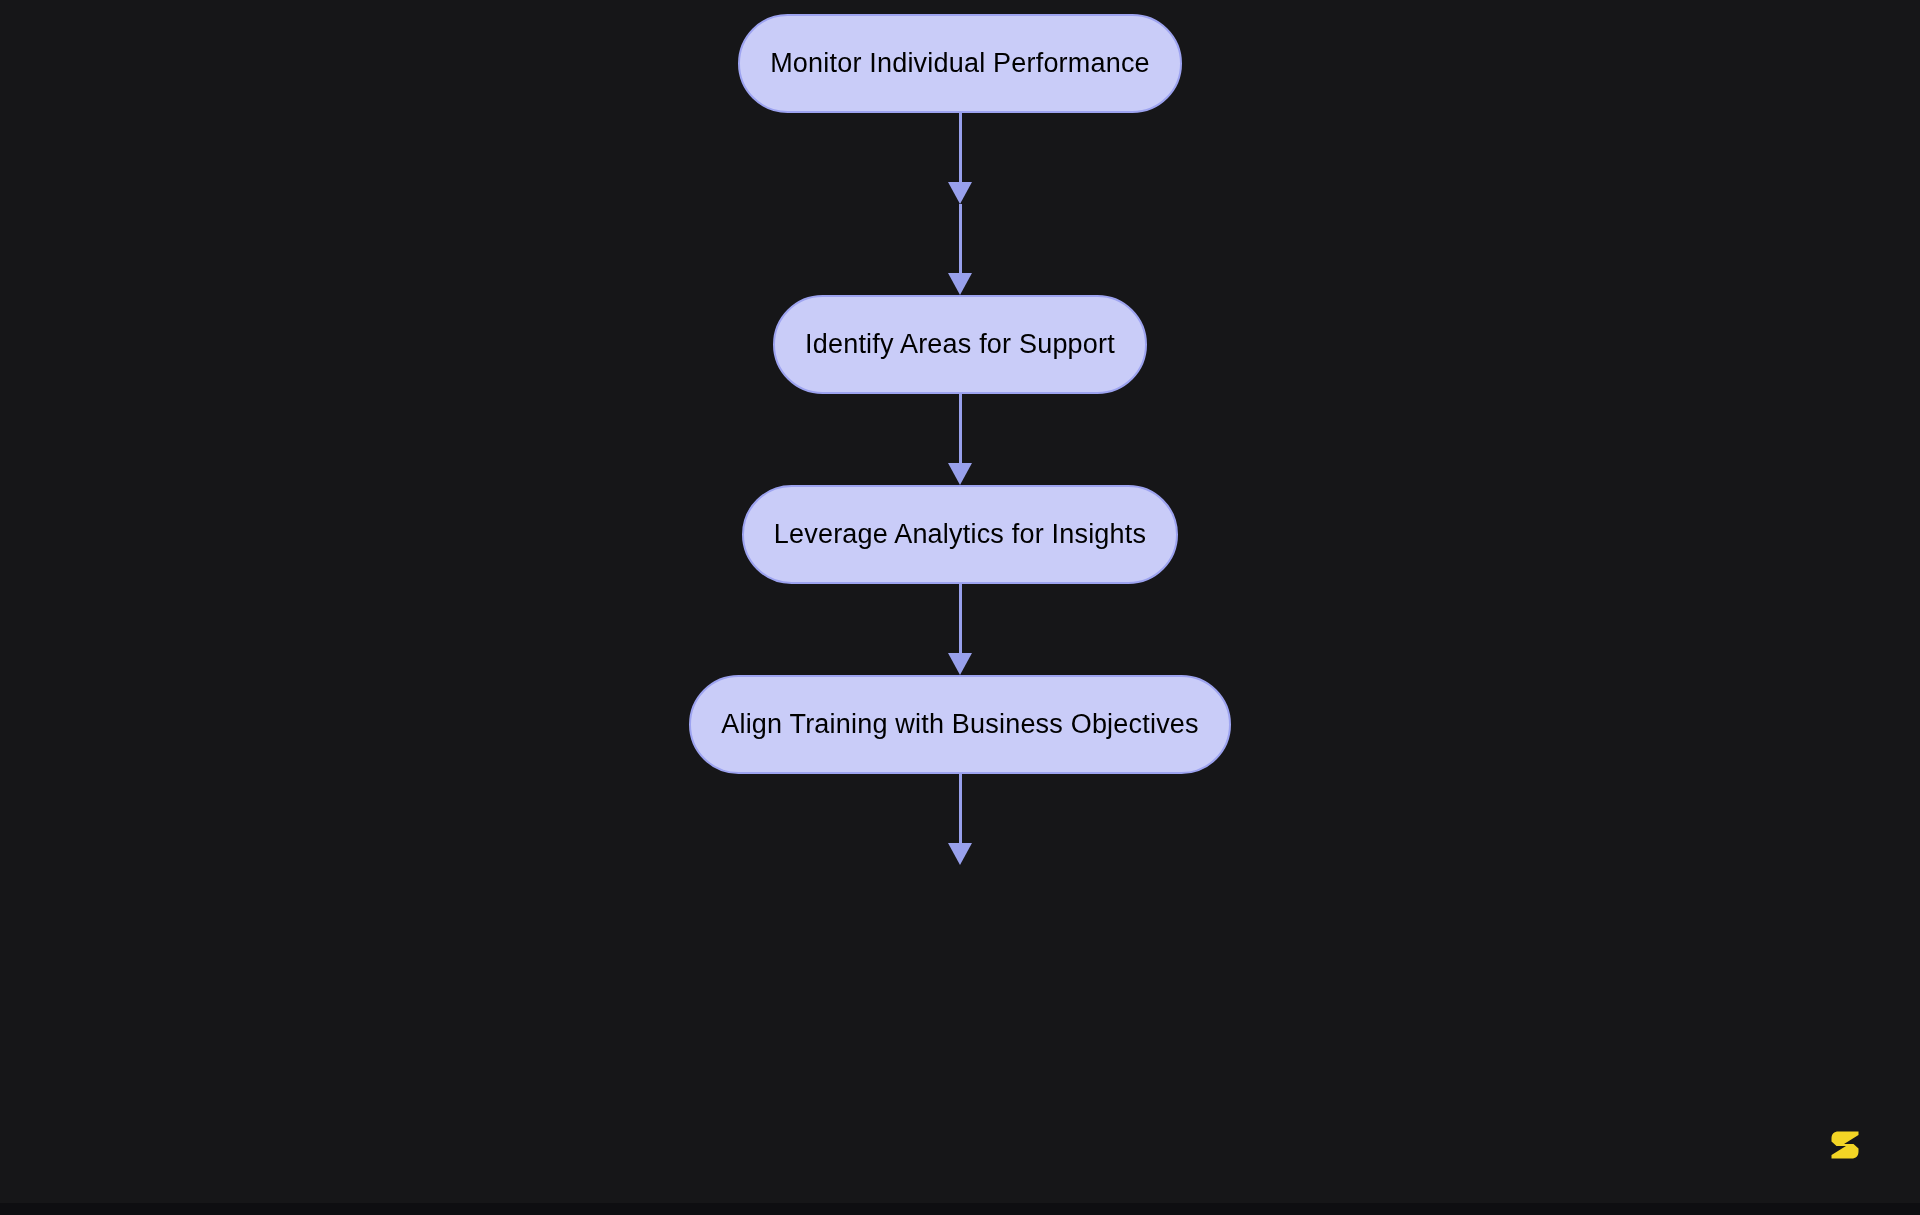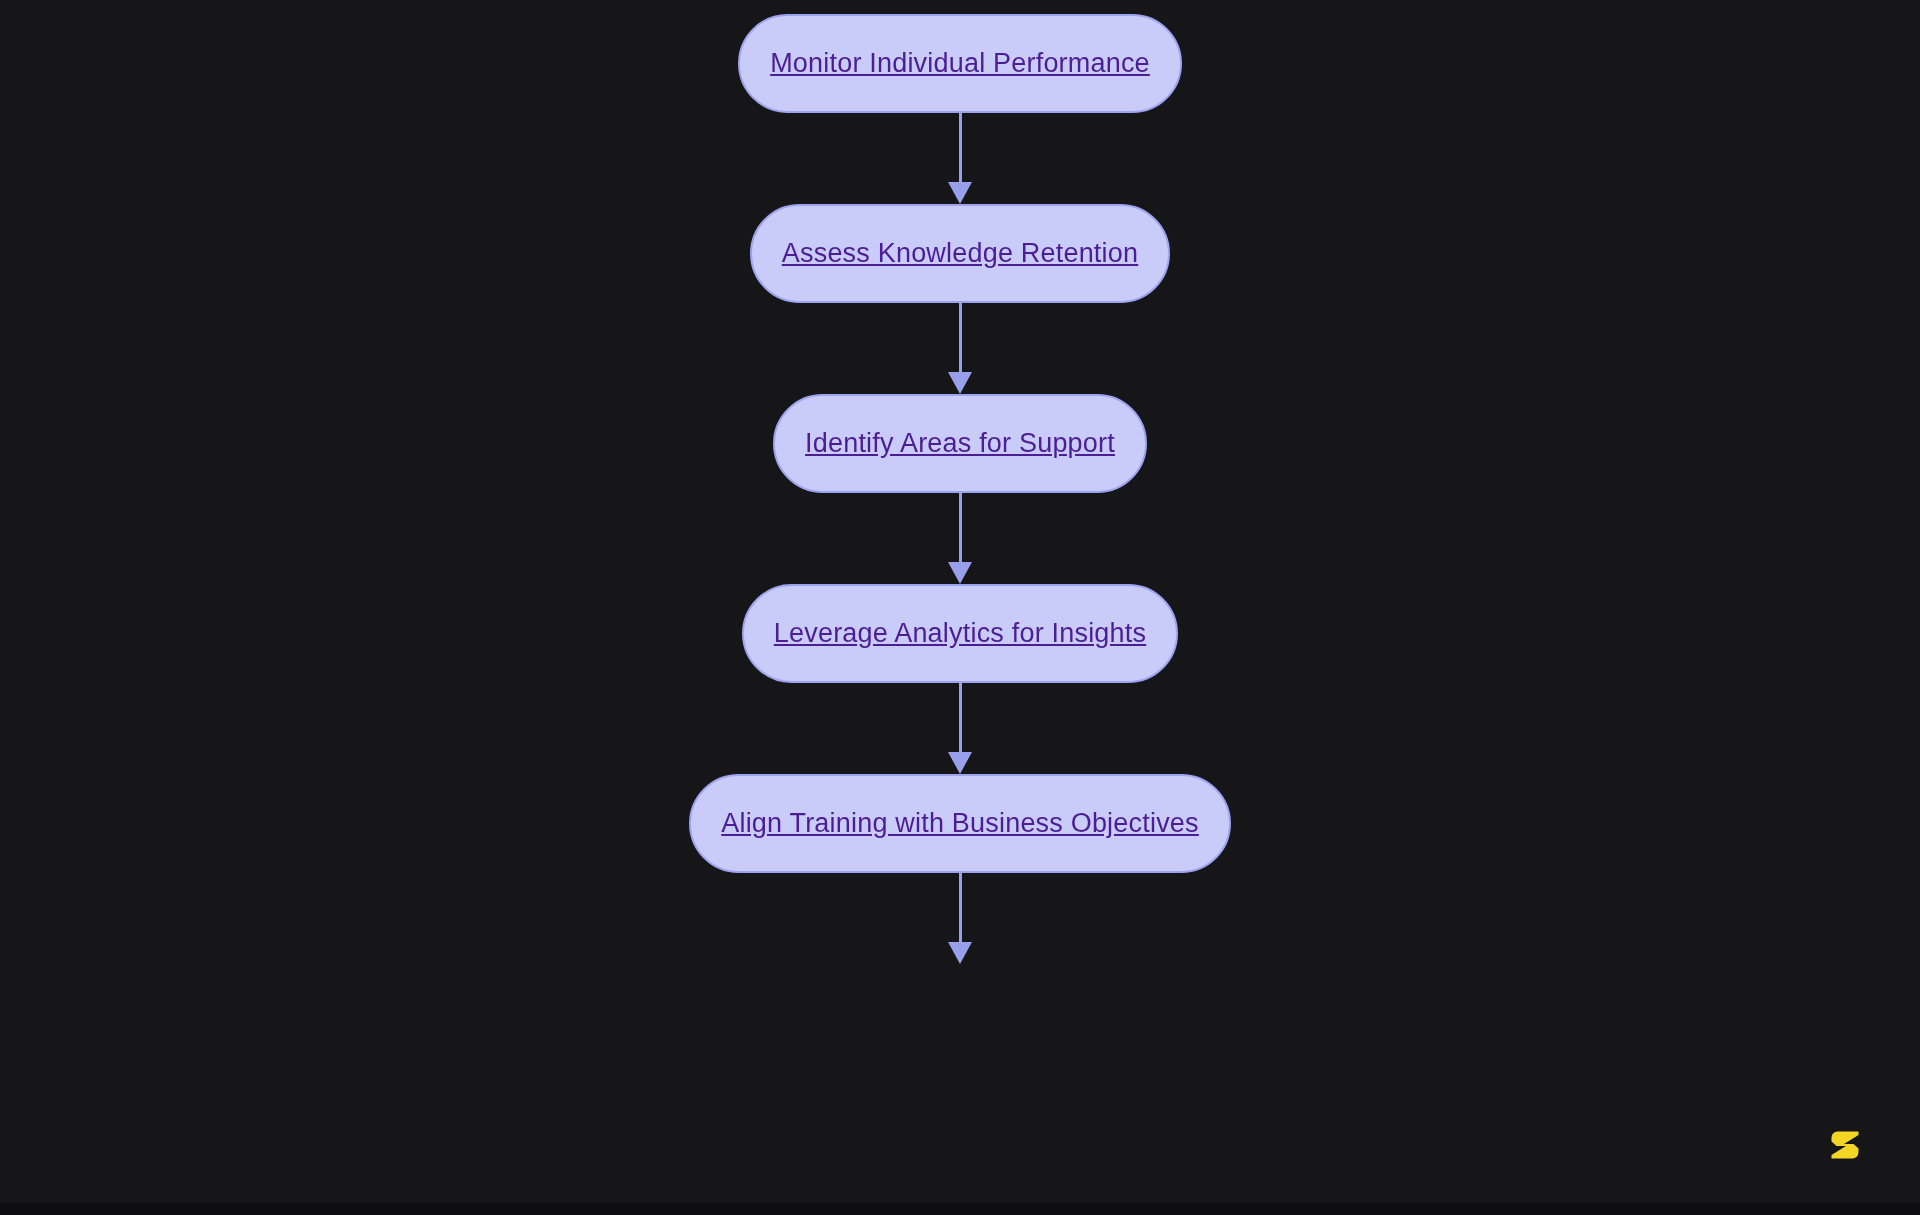--- a/index.html
+++ b/index.html
@@ -28,25 +28,24 @@
     height: 99px;
     border-radius: 50px;
     background: #c9ccf8;
     border: 2px solid #9da3f0;
     display: flex;
     align-items: center;
     justify-content: center;
     padding: 0 30px;
   }
   .flow-node-label {
-    color: #4c1d95;
+    color: #000000;
     font-size: 27px;
     letter-spacing: 0.2px;
     white-space: nowrap;
-    text-decoration: underline;
   }
   .flow-arrow {
     height: 91px;
     display: flex;
     flex-direction: column;
     align-items: center;
   }
   .arrow-line {
     width: 3px;
     flex: 1 1 auto;
@@ -84,23 +83,20 @@
 <body>
 
 <div class="flow" id="flow">
     <div class="flow-node" style="min-width: 424px;">
       <span class="flow-node-label">Monitor Individual Performance</span>
     </div>
     <div class="flow-arrow">
       <div class="arrow-line"></div>
       <div class="arrow-head"></div>
     </div>
-    <div class="flow-node" style="min-width: 400px;">
-      <span class="flow-node-label">Assess Knowledge Retention</span>
-    </div>
     <div class="flow-arrow">
       <div class="arrow-line"></div>
       <div class="arrow-head"></div>
     </div>
     <div class="flow-node" style="min-width: 364px;">
       <span class="flow-node-label">Identify Areas for Support</span>
     </div>
     <div class="flow-arrow">
       <div class="arrow-line"></div>
       <div class="arrow-head"></div>

